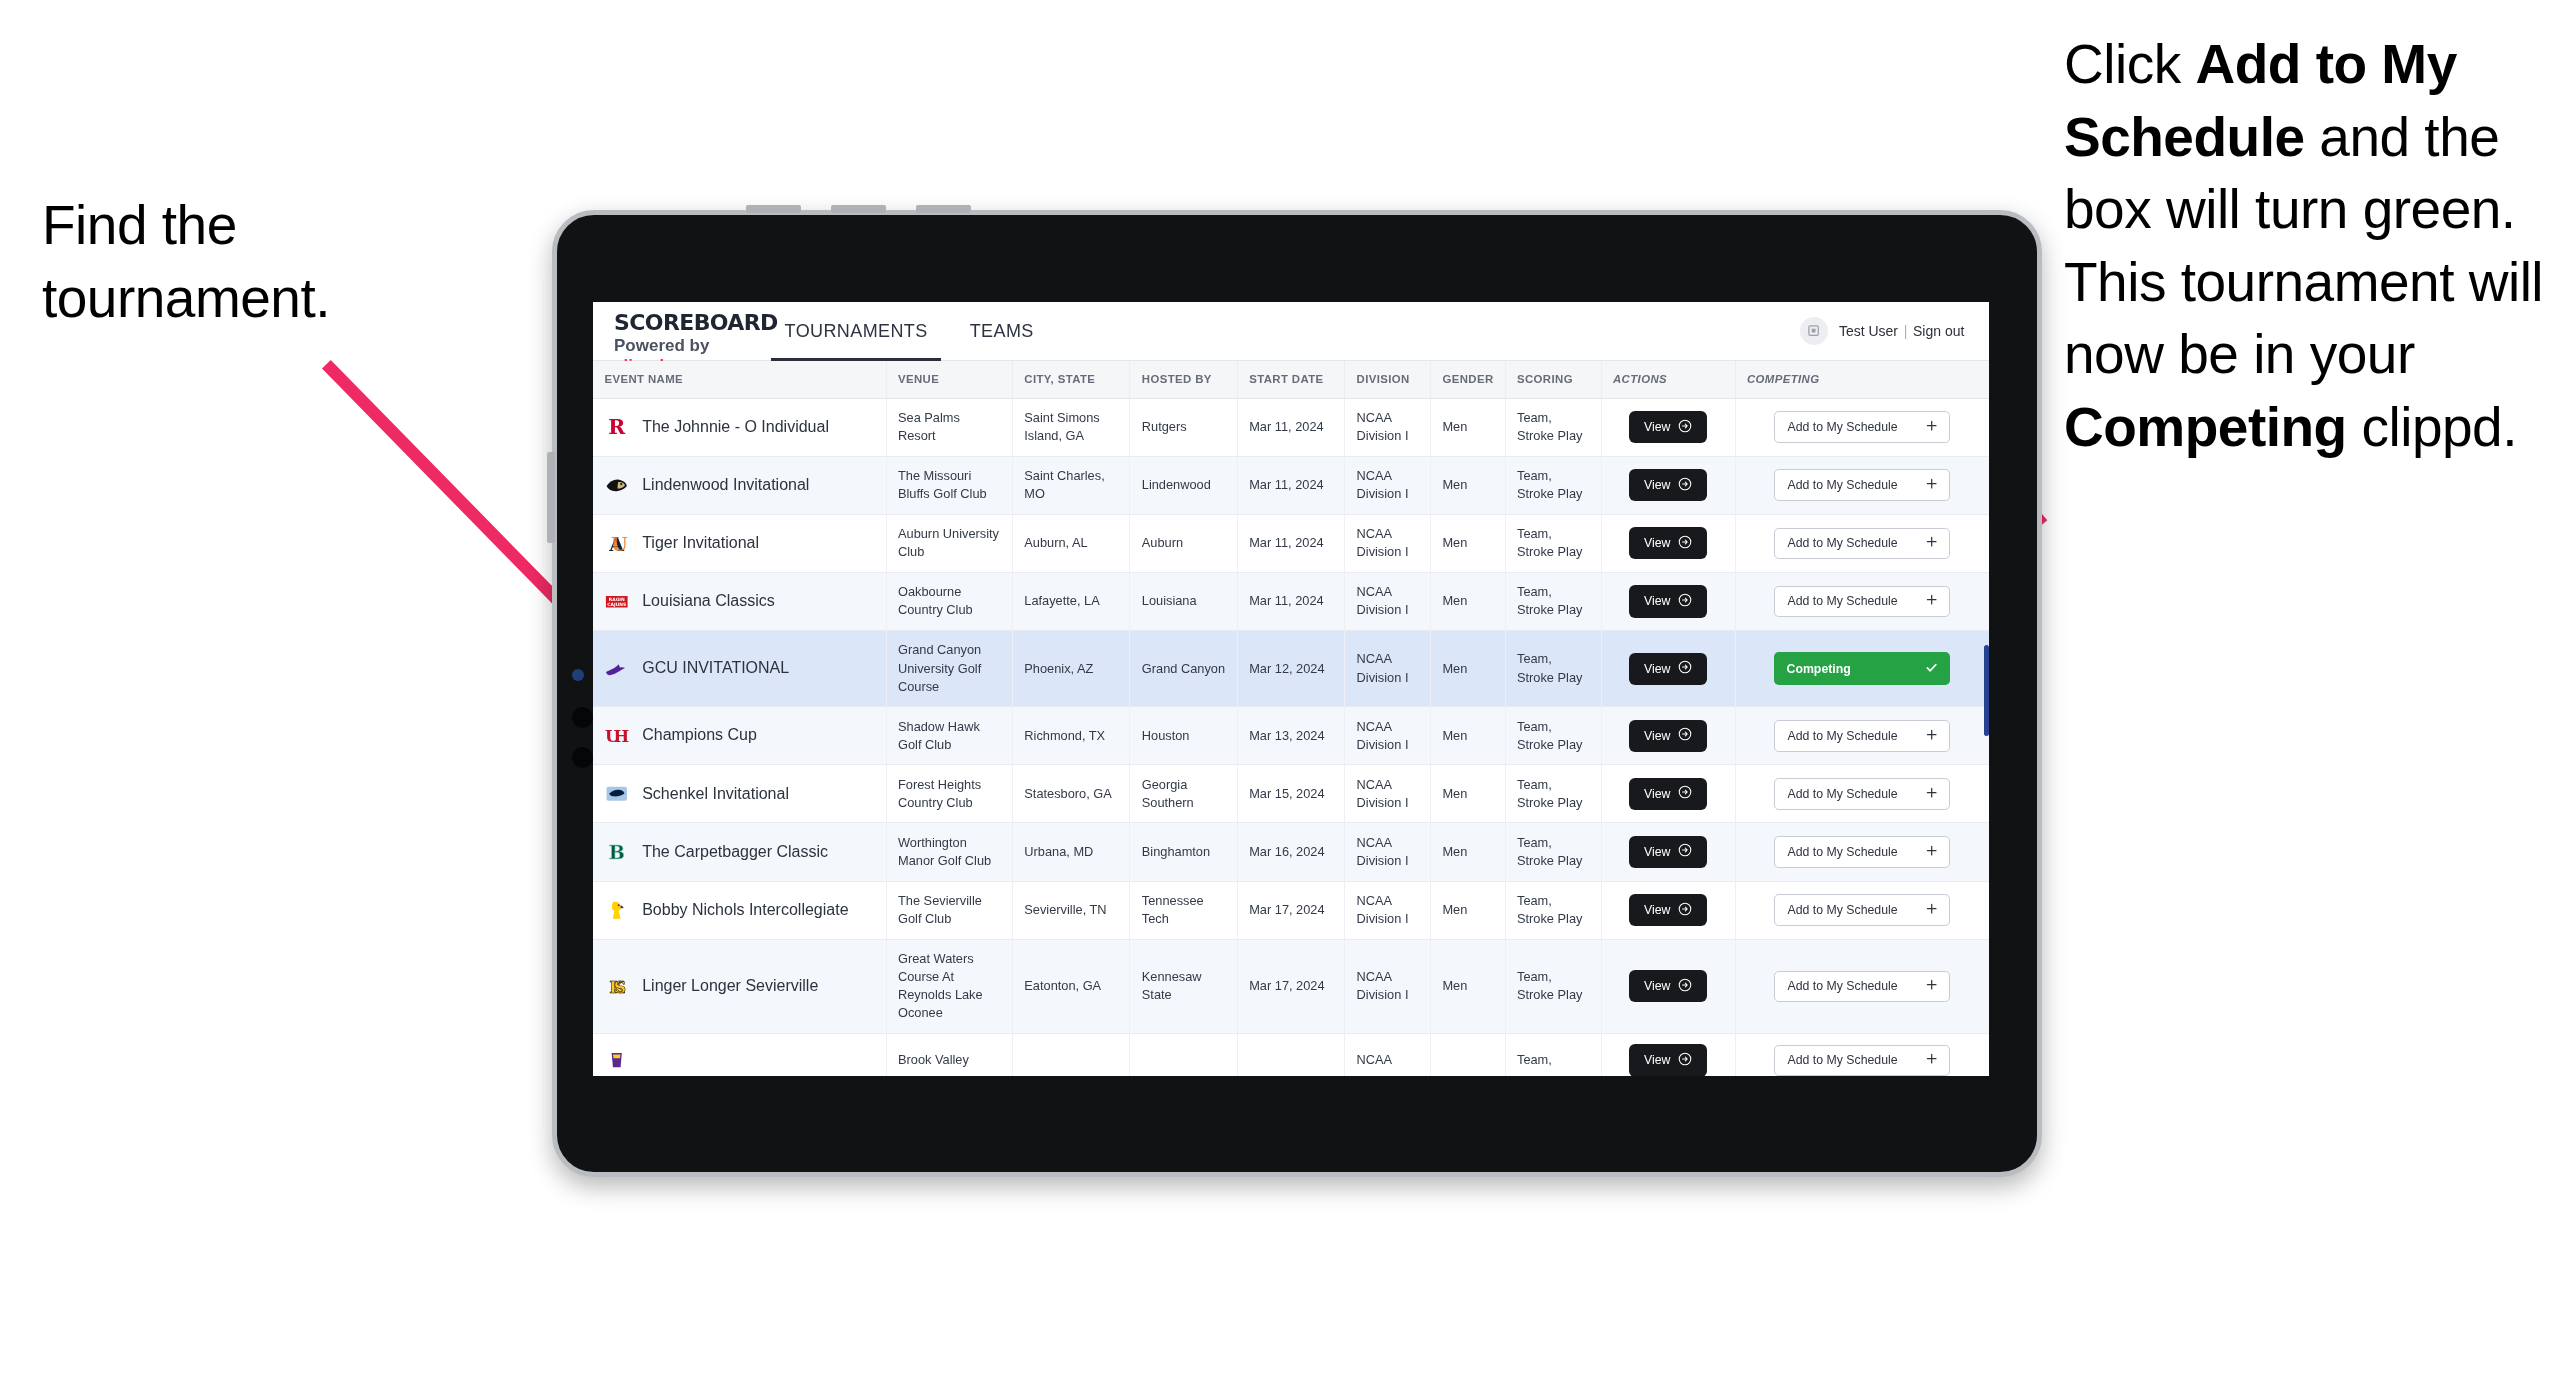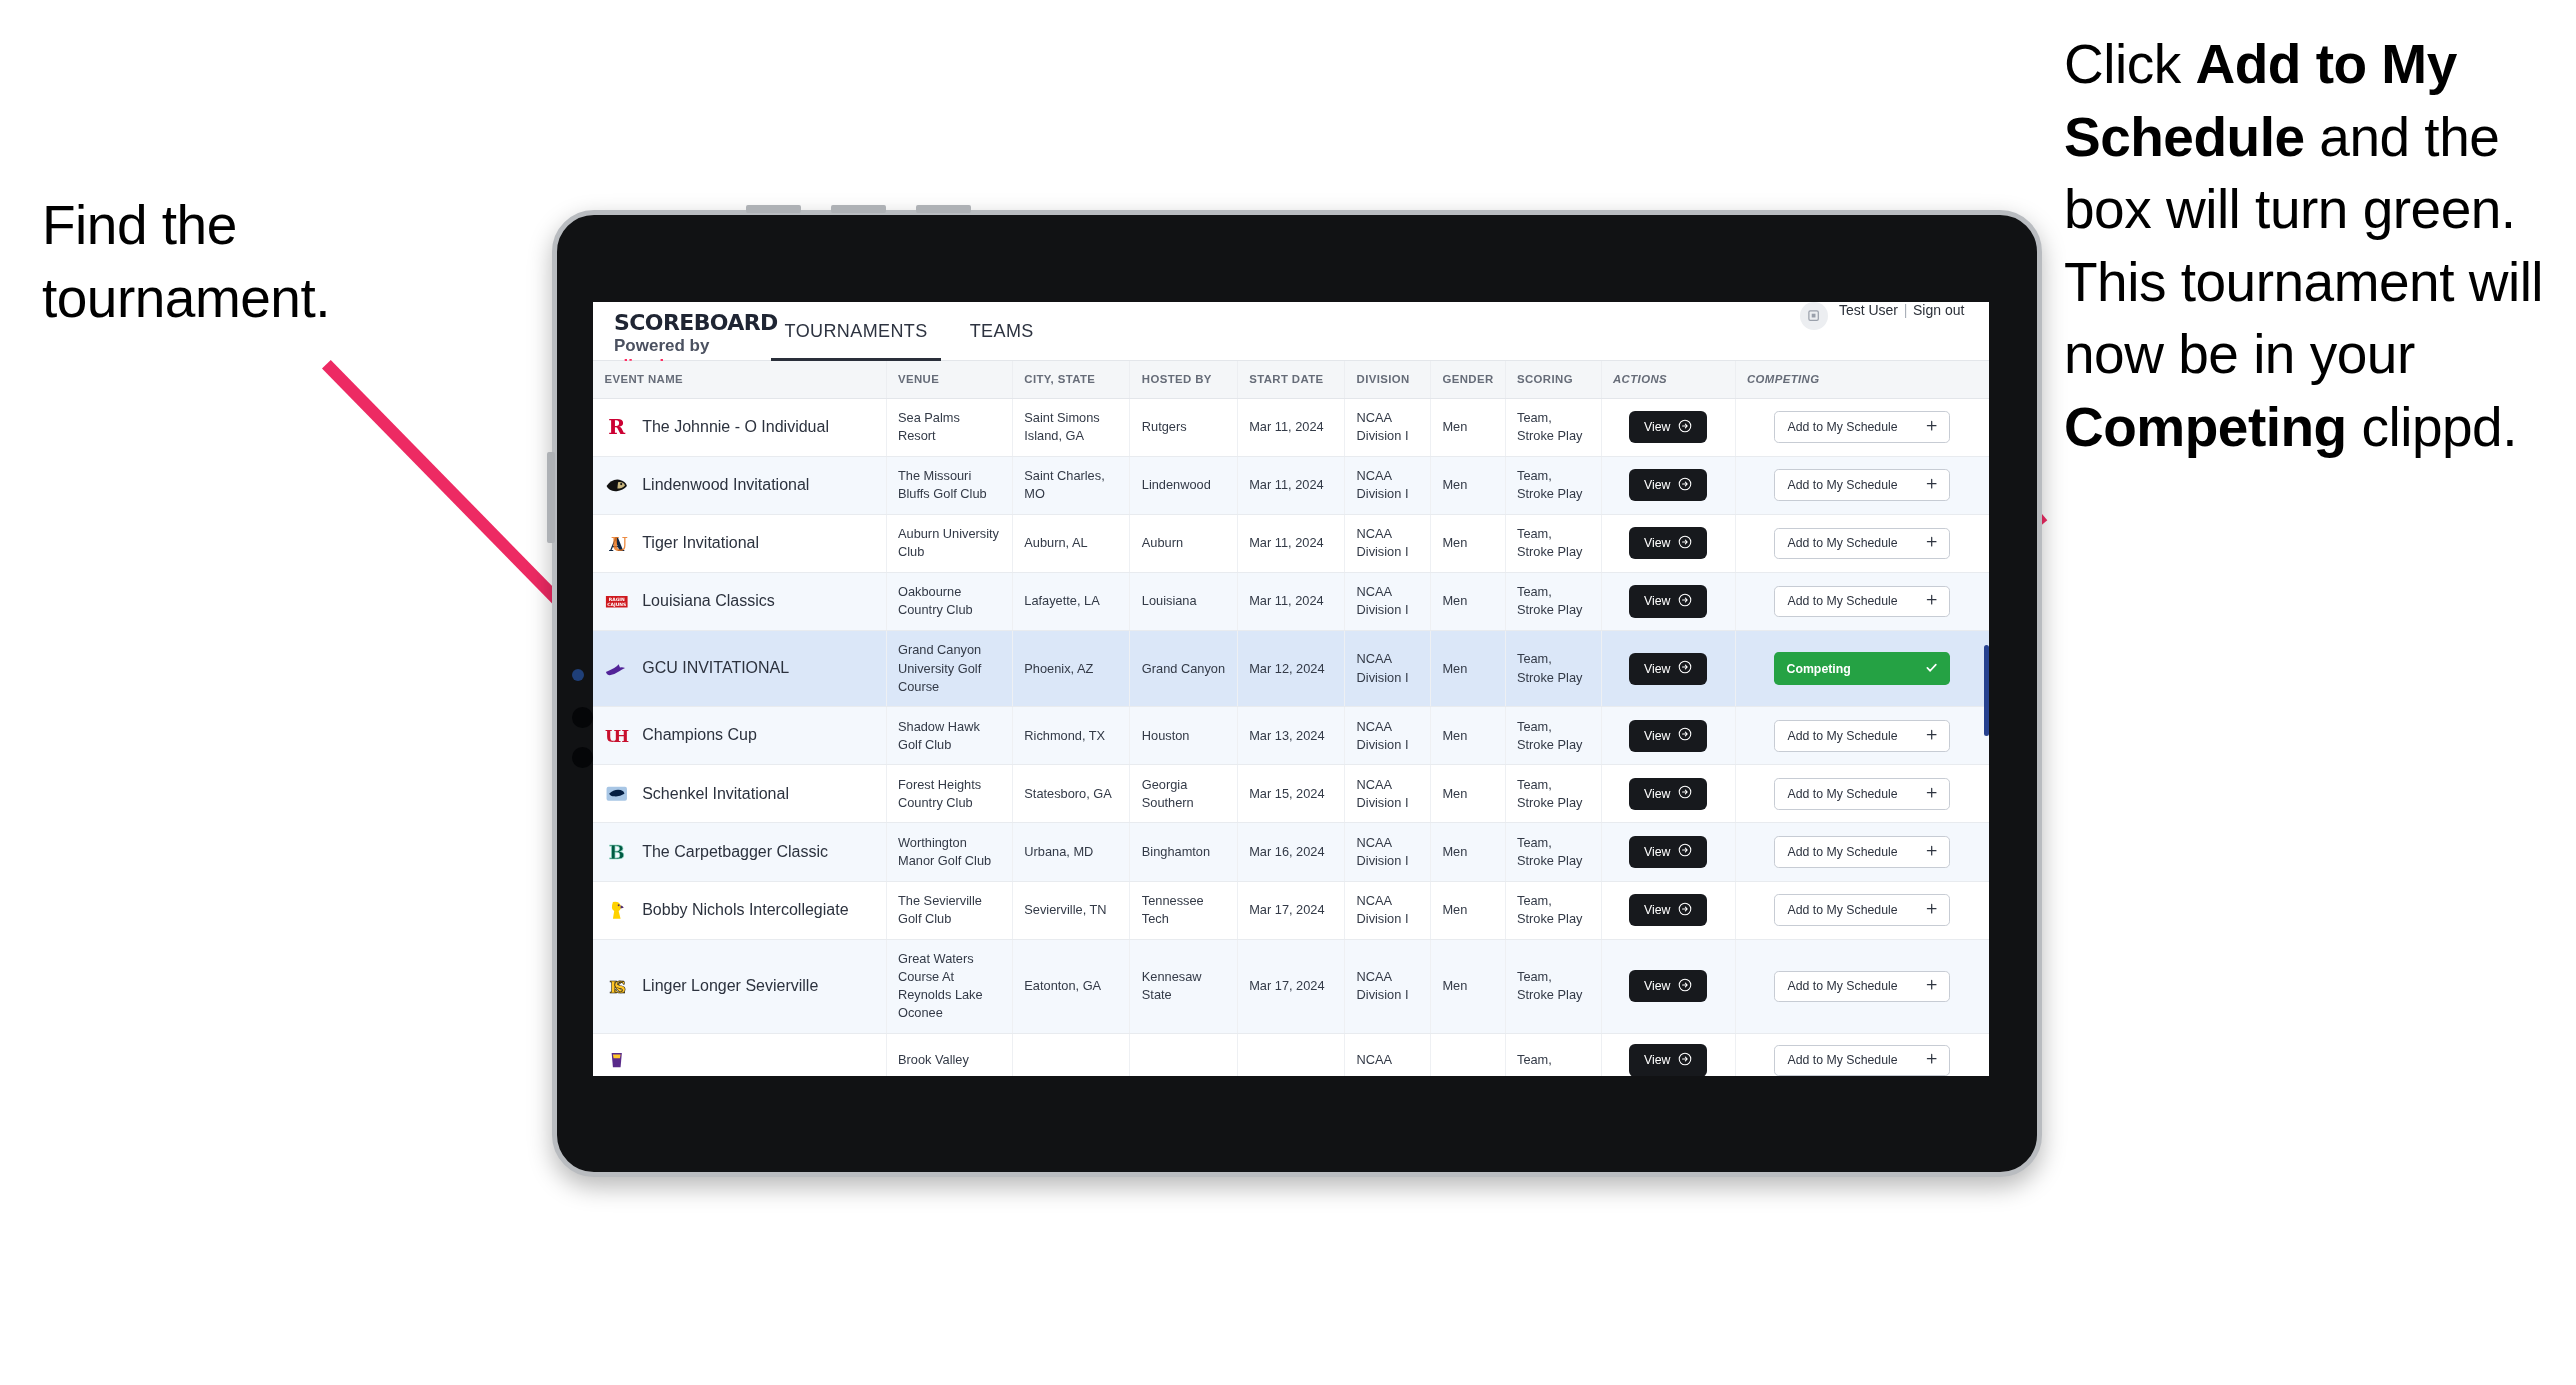--- a/index.html
+++ b/index.html
@@ -80,21 +80,21 @@
   .nav-item {
     font-size: 18px; color: #2d3340; letter-spacing: 0.4px;
     padding: 0 21px; height: 59px; line-height: 59px;
     cursor: pointer; position: relative;
   }
   .nav-item.active::after {
     content:""; position:absolute; left: 7.6px; right: 7.6px; bottom: 0;
     height: 2.8px; background: #2a2f3a;
   }
   .header-right {
-    margin-left: auto; display: flex; align-items: flex-start;
+    margin-left: auto; display: flex; align-items: center;
     gap: 11.4px; padding-right: 24.6px;
   }
   .avatar {
     width: 28px; height: 28px; border-radius: 50%;
     background: #eceef1; display:flex; align-items:center; justify-content:center;
     color:#9aa0ab; font-size: 13.2px;
   }
   .user-text { font-size: 14px; color: #2b3039; }
   .user-text .sep { color: #aab0b9; margin: 0 5.7px; }
 

